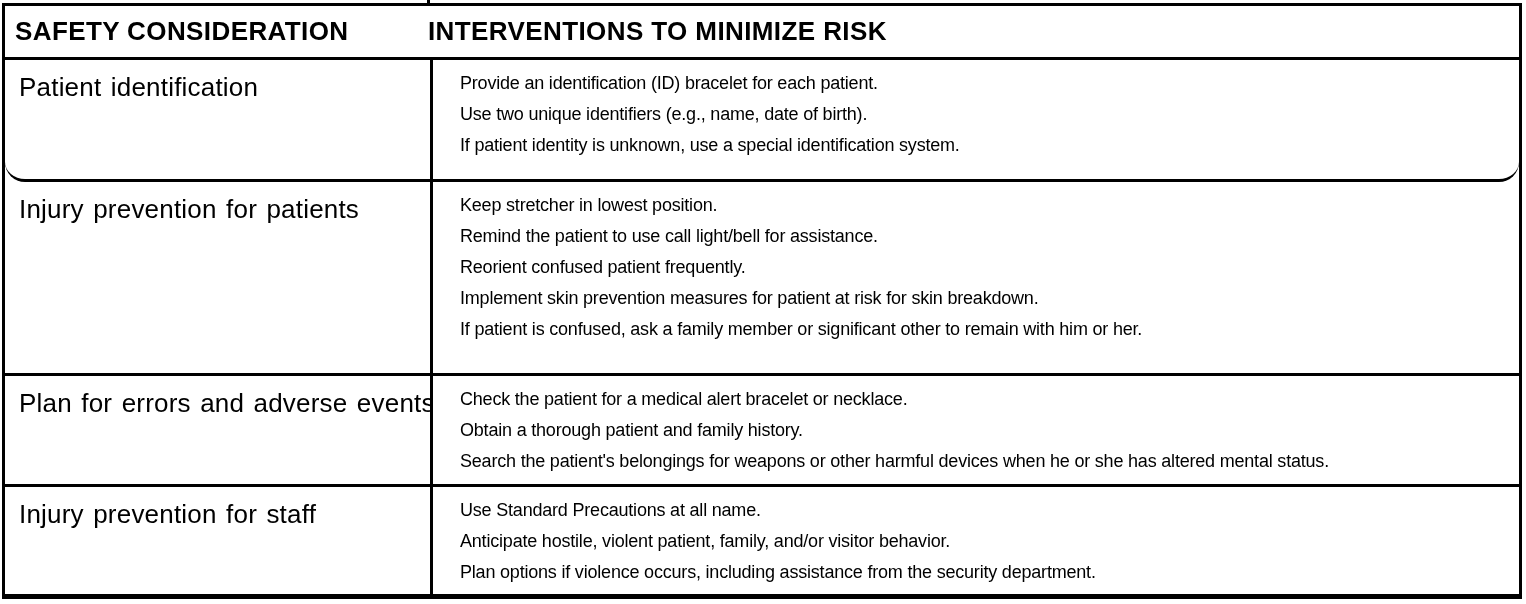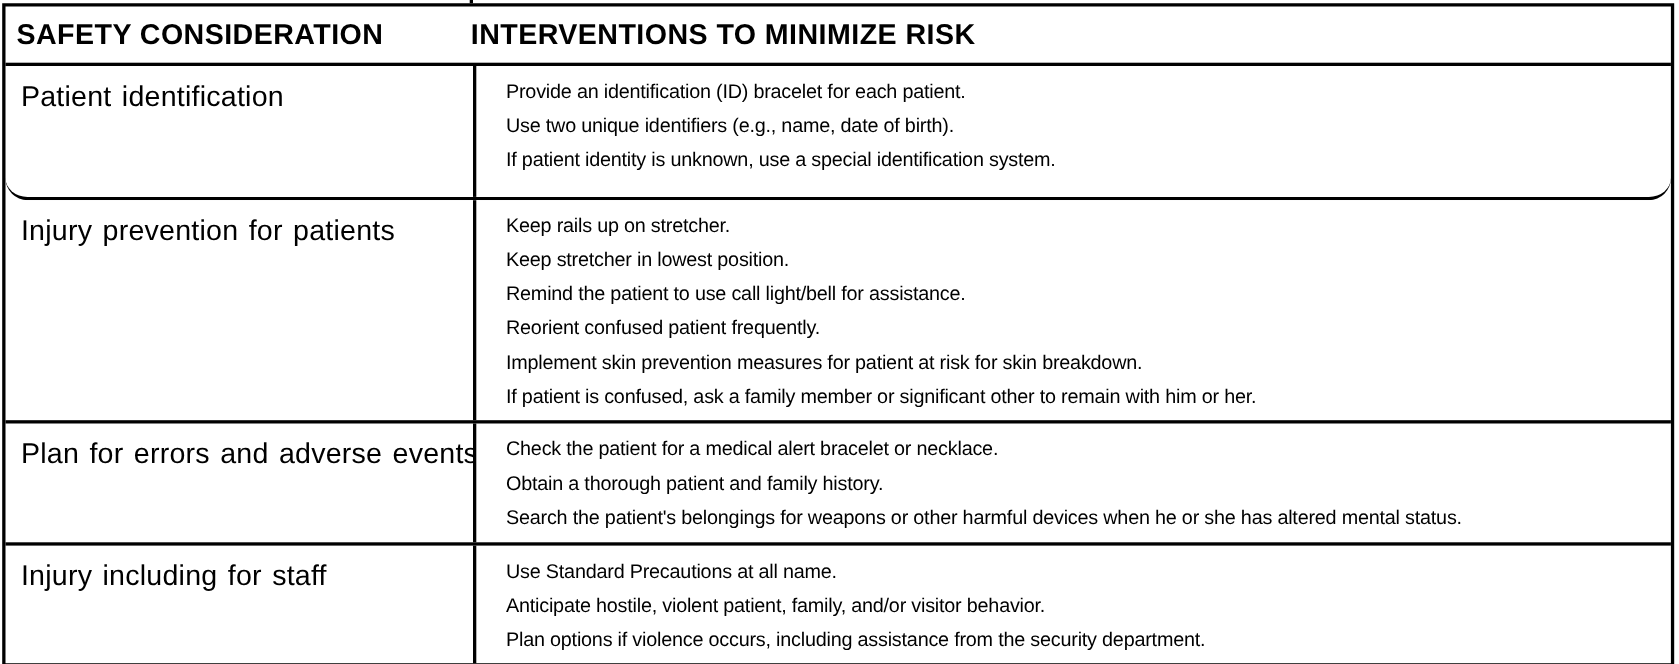--- a/index.html
+++ b/index.html
@@ -112,40 +112,39 @@
       <div class="cell-interventions">
         <div class="intervention-line">Provide an identification (ID) bracelet for each patient.</div>
         <div class="intervention-line">Use two unique identifiers (e.g., name, date of birth).</div>
         <div class="intervention-line">If patient identity is unknown, use a special identification system.</div>
       </div>
     </div>
 
     <div class="body-row row-h2">
       <div class="cell-consideration">Injury prevention for patients</div>
       <div class="cell-interventions">
-        <div class="intervention-line">Keep rails up on stretcher.</div>
         <div class="intervention-line">Keep stretcher in lowest position.</div>
         <div class="intervention-line">Remind the patient to use call light/bell for assistance.</div>
         <div class="intervention-line">Reorient confused patient frequently.</div>
         <div class="intervention-line">Implement skin prevention measures for patient at risk for skin breakdown.</div>
         <div class="intervention-line">If patient is confused, ask a family member or significant other to remain with him or her.</div>
       </div>
     </div>
 
     <div class="body-row row-h3">
       <div class="cell-consideration">Plan for errors and adverse events</div>
       <div class="cell-interventions">
         <div class="intervention-line">Check the patient for a medical alert bracelet or necklace.</div>
         <div class="intervention-line">Obtain a thorough patient and family history.</div>
         <div class="intervention-line">Search the patient's belongings for weapons or other harmful devices when he or she has altered mental status.</div>
       </div>
     </div>
 
     <div class="body-row row-h4">
-      <div class="cell-consideration">Injury including for staff</div>
+      <div class="cell-consideration">Injury prevention for staff</div>
       <div class="cell-interventions">
         <div class="intervention-line">Use Standard Precautions at all name.</div>
         <div class="intervention-line">Anticipate hostile, violent patient, family, and/or visitor behavior.</div>
         <div class="intervention-line">Plan options if violence occurs, including assistance from the security department.</div>
       </div>
     </div>
 
   </div>
 </div>
 

